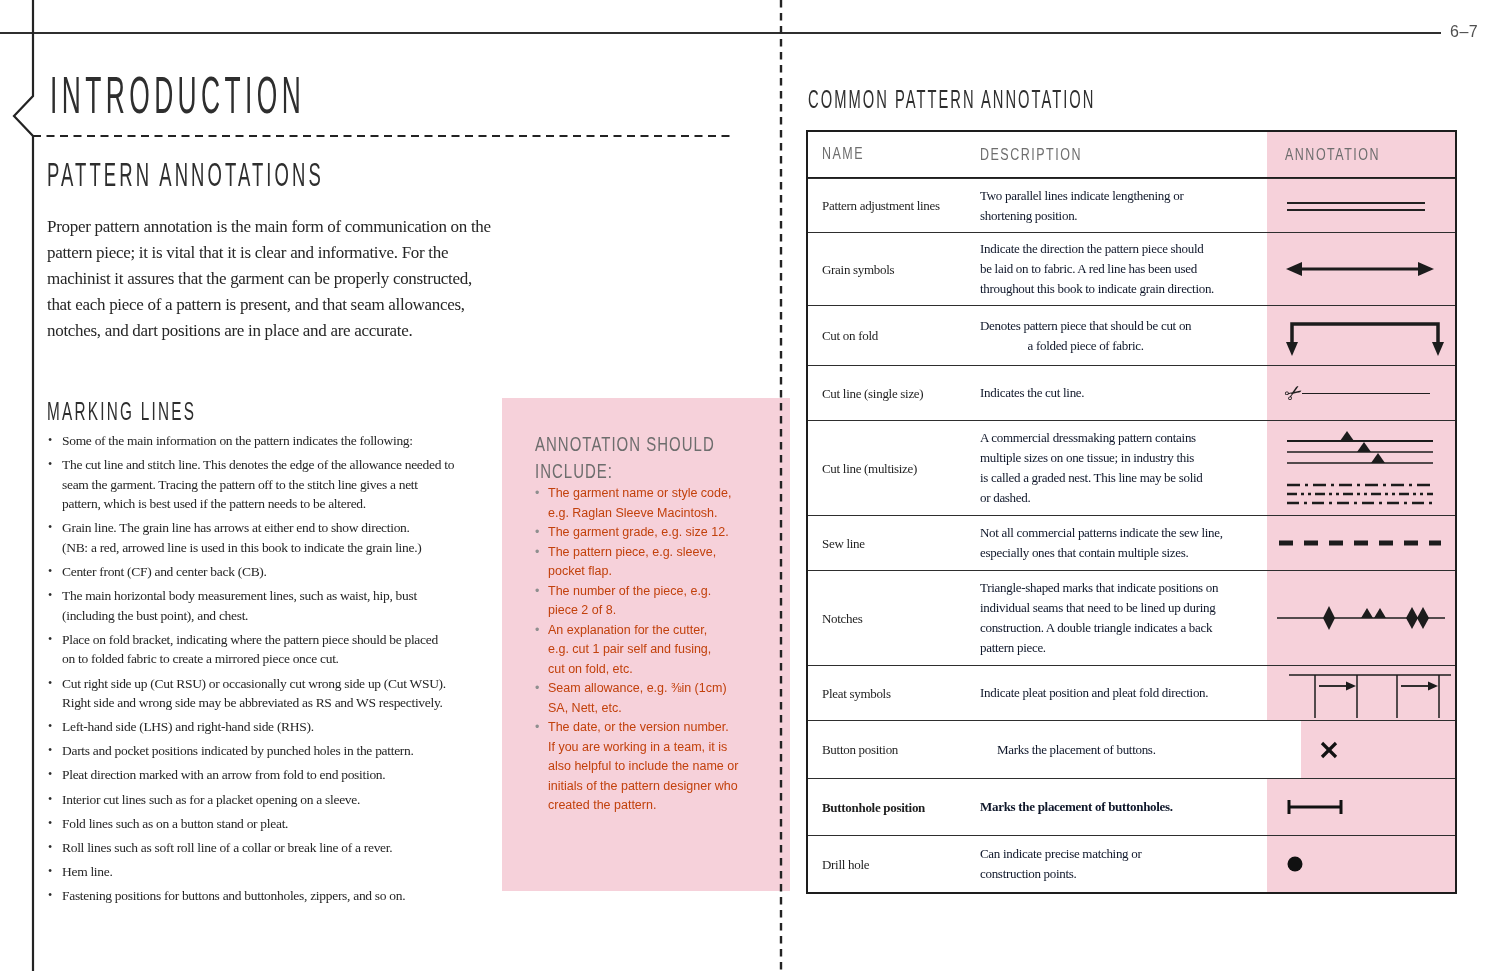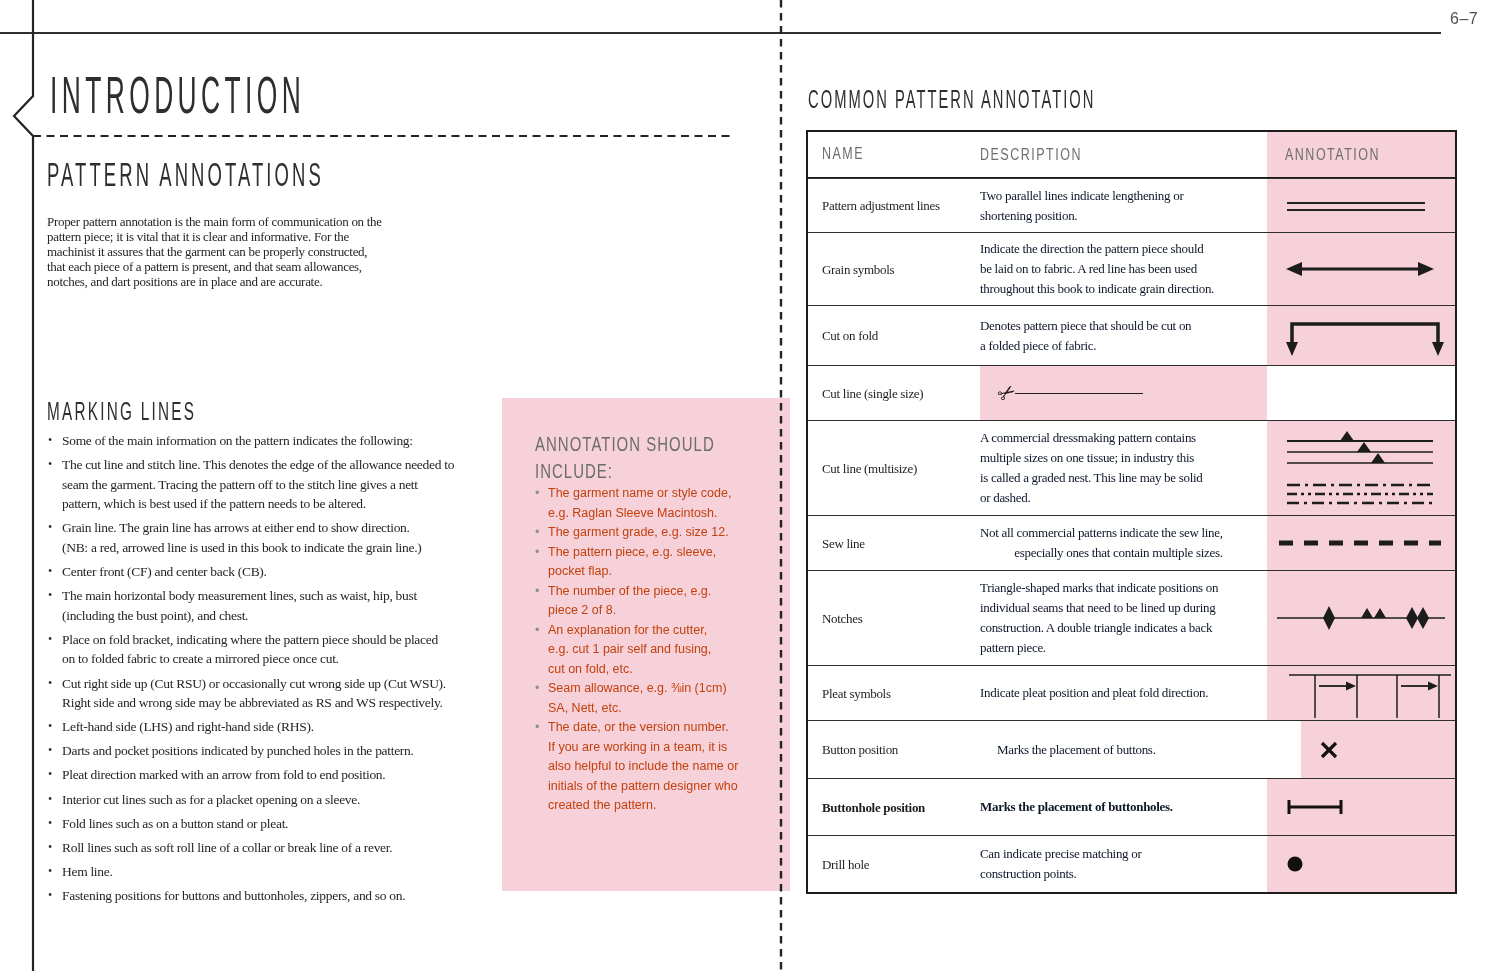--- a/index.html
+++ b/index.html
@@ -8,21 +8,21 @@
 
   
   .hand{font-family:"Liberation Sans",sans-serif;color:#2e2e2e;white-space:pre-line;
         transform-origin:left top;font-weight:400;}
 
   .serif{font-family:"Liberation Serif",serif;color:#262626;letter-spacing:-0.3px;}
 
   
   #title{position:absolute;left:50px;top:66px;font-size:30px;letter-spacing:5px;transform:scale(0.88,1.75);}
   #subhead{position:absolute;left:47px;top:156px;font-size:21px;letter-spacing:3.5px;transform:scale(0.88,1.6);}
-  #intro{position:absolute;left:47px;top:214px;width:470px;font-size:13px;line-height:15px;white-space:pre-line;}
+  #intro{position:absolute;left:47px;top:214px;width:470px;font-size:17px;line-height:26px;white-space:pre-line;}
   #marking-head{position:absolute;left:47px;top:397px;font-size:17px;letter-spacing:2.5px;transform:scale(0.9,1.55);}
   #marking-list{position:absolute;left:47px;top:431px;width:470px;margin:0;padding:0;list-style:none;}
   #marking-list li{position:relative;padding-left:15px;margin:0 0 4.5px 0;font-size:13.5px;
                    line-height:19.6px;white-space:pre-line;}
   #marking-list li::before{content:"•";position:absolute;left:1px;top:0;font-size:12px;color:#2a2a2a;}
 
   
   #pink-box{position:absolute;left:502px;top:398px;width:288px;height:493px;}
   #pink-box-head{position:absolute;left:33px;top:32px;font-family:"Liberation Sans",sans-serif;
                  font-size:15px;line-height:21px;letter-spacing:1px;color:#6d6d6d;
@@ -48,21 +48,21 @@
 
   .sym{display:block;}
   .scissors-wrap{display:flex;align-items:center;}
   .scissors{display:inline-block;font-family:"DejaVu Sans",sans-serif;font-size:21px;color:#1f1f1f;
             transform:rotate(-33deg);margin-right:-1px;}
   .cutline{width:128px;border-top:1.6px solid #1f1f1f;}
   .stack{display:flex;flex-direction:column;gap:13px;}
 
   
   #decor{position:absolute;left:0;top:0;pointer-events:none;z-index:5;}
-  #page-number{position:absolute;left:1450px;top:10px;font-family:"Liberation Sans",sans-serif;
+  #page-number{position:absolute;left:1450px;top:23px;font-family:"Liberation Sans",sans-serif;
                font-size:16px;color:#4f4f4f;letter-spacing:0.5px;}
 </style>
 </head>
 <body>
 
 <div id="page">
 
   <div id="title" class="hand">INTRODUCTION</div>
   <div id="subhead" class="hand">PATTERN ANNOTATIONS</div>
   <div id="intro" class="serif">Proper pattern annotation is the main form of communication on the
@@ -155,35 +155,36 @@
 throughout this book to indicate grain direction.</div>
       <div class="cell cell-ann" style="background:#f6d1da;">
         <svg class="sym" width="150" height="20">
             <line x1="13" y1="10" x2="137" y2="10" stroke="#1c1c1c" stroke-width="3"></line>
             <polygon points="1,10 17,3 17,17" fill="#1c1c1c"></polygon>
             <polygon points="149,10 133,3 133,17" fill="#1c1c1c"></polygon>
           </svg>
       </div>
     </div>
 
-    <div class="trow" style="height:60px;">
+    <div class="trow" style="height:60px;text-align:center;">
       <div class="cell cell-name serif">Cut on fold</div>
       <div class="cell cell-desc serif">Denotes pattern piece that should be cut on
 a folded piece of fabric.</div>
       <div class="cell cell-ann" style="background:#f6d1da;">
         <svg class="sym" width="160" height="42">
             <path d="M7,30 L7,9 L153,9 L153,30" fill="none" stroke="#1c1c1c" stroke-width="3.5"></path>
             <polygon points="7,41 1,27 13,27" fill="#1c1c1c"></polygon>
             <polygon points="153,41 147,27 159,27" fill="#1c1c1c"></polygon>
           </svg>
       </div>
     </div>
 
     <div class="trow" style="height:55px;">
       <div class="cell cell-name serif">Cut line (single size)</div>
+      <div class="cell cell-desc serif">Indicates the cut line.</div>
       <div class="cell cell-ann" style="background:#f6d1da;">
         <span class="scissors-wrap">
             <span class="scissors">✂</span>
             <span class="cutline"></span>
           </span>
       </div>
     </div>
 
     <div class="trow" style="height:95px;">
       <div class="cell cell-name serif">Cut line (multisize)</div>
@@ -203,21 +204,21 @@
             </svg>
           <svg class="sym" width="150" height="24">
               <line x1="2" y1="3" x2="148" y2="3" stroke="#1c1c1c" stroke-width="2.4" stroke-dasharray="13 5 3 5"></line>
               <line x1="2" y1="12" x2="148" y2="12" stroke="#1c1c1c" stroke-width="2.4" stroke-dasharray="10 4 3 4 3 4"></line>
               <line x1="2" y1="21" x2="148" y2="21" stroke="#1c1c1c" stroke-width="2.4" stroke-dasharray="12 5 3 5"></line>
             </svg>
         </div>
       </div>
     </div>
 
-    <div class="trow" style="height:55px;text-align:right;">
+    <div class="trow" style="height:55px;">
       <div class="cell cell-name serif">Sew line</div>
       <div class="cell cell-desc serif">Not all commercial patterns indicate the sew line,
 especially ones that contain multiple sizes.</div>
       <div class="cell cell-ann" style="background:#f6d1da;padding-left:12px;">
         <svg class="sym" width="162" height="8">
             <line x1="0" y1="4" x2="162" y2="4" stroke="#1c1c1c" stroke-width="5" stroke-dasharray="14 11"></line>
           </svg>
       </div>
     </div>
 

